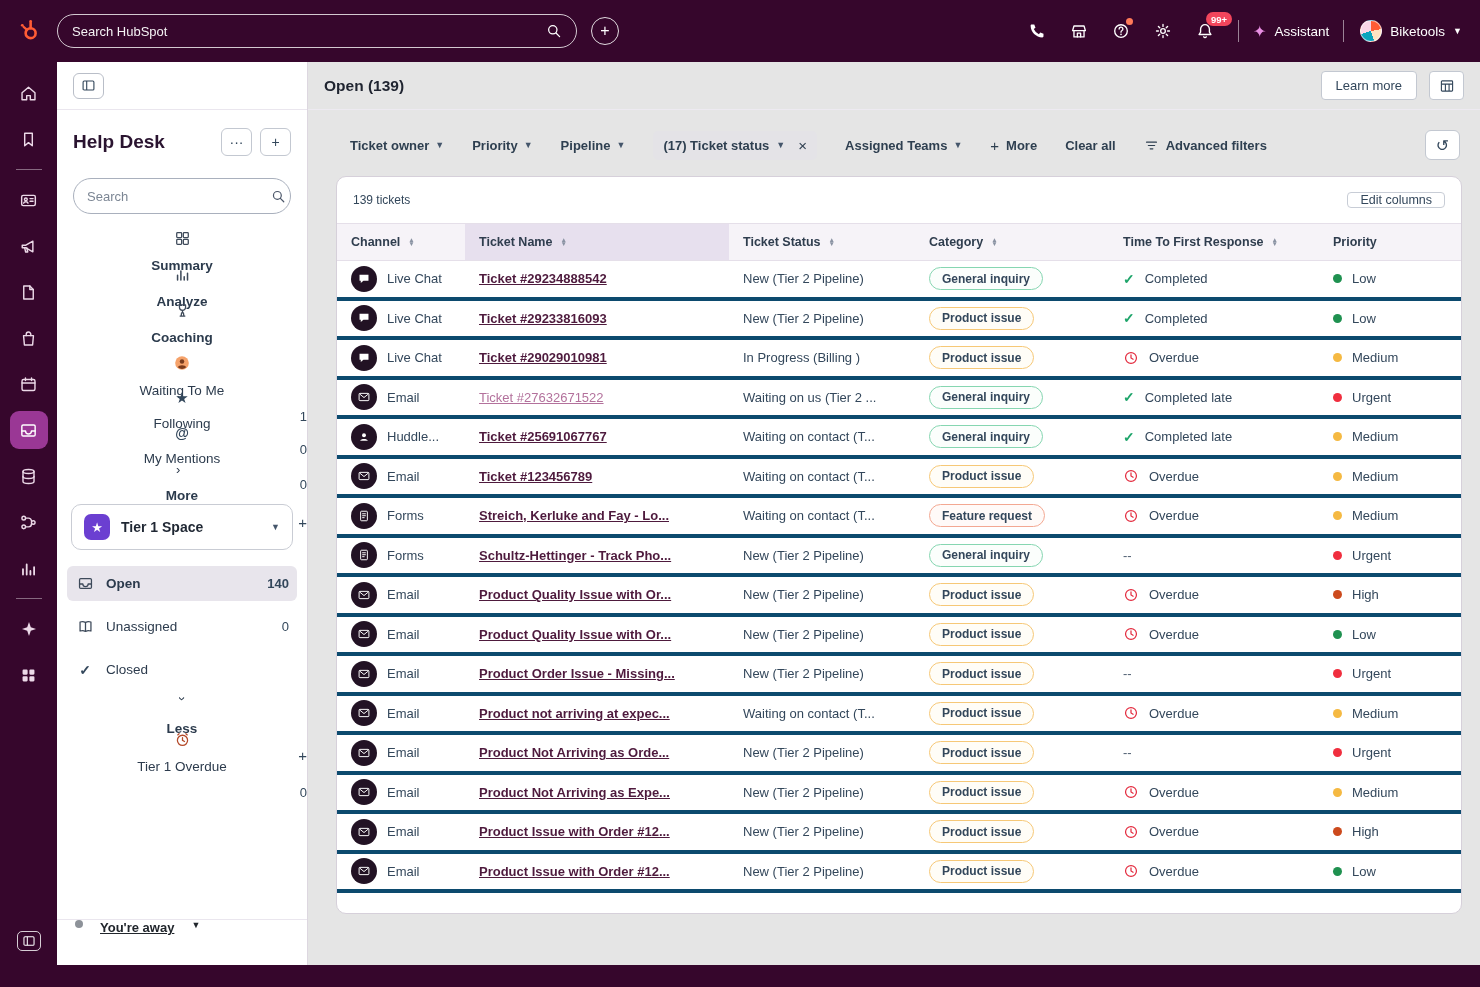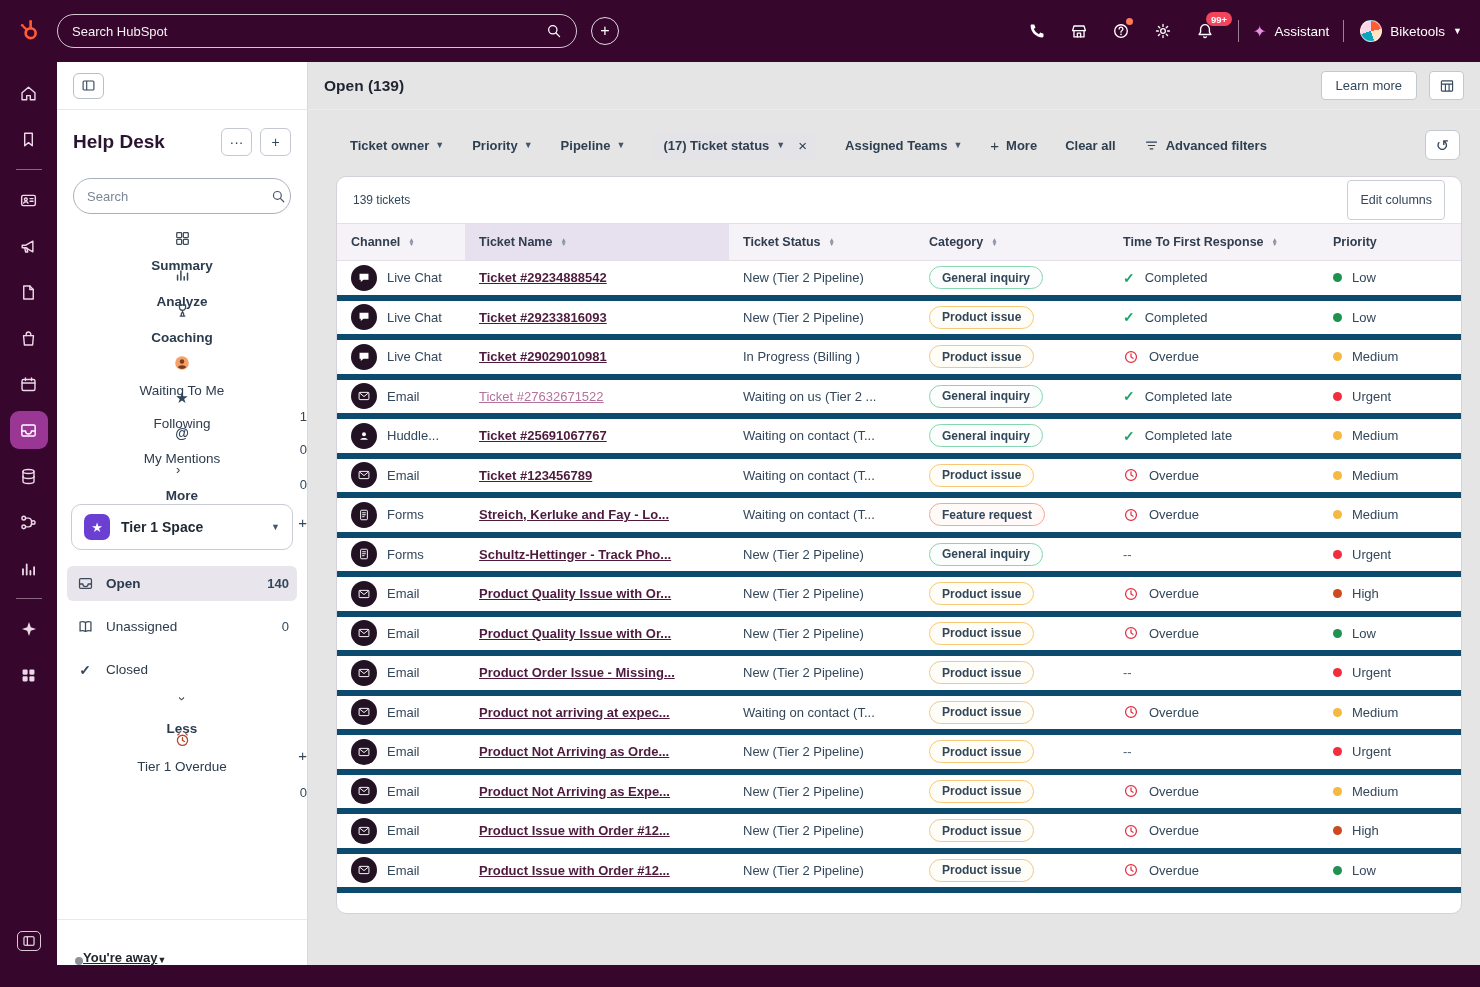--- a/index.html
+++ b/index.html
@@ -60,21 +60,21 @@
   .chev.down { display:inline-block; transform:rotate(90deg); }
   .sb-plus { margin-left:auto; font-size:15px; color:#33475b; }
   .space-box { margin:6px 14px 8px; border:1.5px solid #c9ccd4; border-radius:10px; height:46px; display:flex; align-items:center; gap:11px; padding:0 12px; }
   .space-ic { width:26px; height:26px; border-radius:7px; background:#6b3fd1; color:#fff; font-size:13px; display:flex; align-items:center; justify-content:center; }
   .space-label { font-weight:700; font-size:14px; color:#1f2733; flex:1; }
   .view-item { margin:8px 10px; padding:0 8px; height:35px; border-radius:6px; display:flex; align-items:center; gap:11px; font-size:13.5px; color:#2c3b4d; }
   .view-item .ic { width:20px; display:flex; justify-content:center; color:#3e4a5a; }
   .view-item.sel { background:#e8e5ec; font-weight:700; }
   .view-item.sel .sb-count { font-weight:700; }
   .sb-spacer { flex:1; }
-  .sb-presence { border-top:1px solid #eae6ee; height:46px; display:flex; align-items:flex-end; gap:0; padding:0 18px; flex-shrink:0; }
+  .sb-presence { border-top:1px solid #eae6ee; height:46px; display:flex; align-items:flex-start; gap:17px; padding:0 18px; flex-shrink:0; }
   .presence-dot { width:8px; height:8px; border-radius:50%; background:#8d9299; }
   .presence-label { font-size:13px; font-weight:700; color:#21262c; text-decoration:underline; }
   .presence-caret { font-size:9px; color:#21262c; }
 
   
   .main { flex:1; background:#e5e5e5; display:flex; flex-direction:column; min-width:0; }
   .main-top { height:48px; display:flex; align-items:center; padding:0 16px; border-bottom:1px solid #edeaf1; flex-shrink:0; }
   .page-title { font-size:15.5px; font-weight:700; color:#1f2430; }
   .main-top-right { margin-left:auto; display:flex; align-items:center; gap:12px; }
   .btn { border:1px solid #c3c8d1; border-radius:4px; background:#fff; height:29px; padding:0 14px; font-size:13px; color:#33475b; display:flex; align-items:center; }
@@ -86,28 +86,28 @@
   .chip { background:#e4e3e7; border-radius:5px; padding:7px 10px; display:flex; align-items:center; gap:7px; font-size:13px; font-weight:700; color:#2e3f50; }
   .chip-x { font-size:15px; color:#51607
 
 2; margin-left:6px; line-height:1; }
   .f-plain { display:flex; align-items:center; gap:7px; font-size:13px; font-weight:700; color:#2e3f50; }
   .undo-btn { margin-left:auto; width:35px; height:30px; border:1px solid #c3c8d1; border-radius:6px; display:flex; align-items:center; justify-content:center; font-size:16px; color:#33475b; background:#fff; }
 
   .table-card { margin:4px 18px 20px 28px; border:1px solid #d6d0da; border-radius:10px; background:#fff; overflow:hidden; }
   .card-toolbar { height:46px; display:flex; align-items:center; padding:0 16px; }
   .tickets-count { font-size:12px; color:#33475b; }
-  .edit-cols { margin-left:auto; border:1px solid #c8cdd6; border-radius:4px; background:#fff; height:40px; padding:0 12px; font-size:12.5px; color:#33475b; display:flex; align-items:center; }
+  .edit-cols { margin-left:auto; border:1px solid #c8cdd6; border-radius:4px; background:#fff; height:16px; padding:0 12px; font-size:12.5px; color:#33475b; display:flex; align-items:center; }
 
   .tgrid { display:grid; grid-template-columns:128px 264px 186px 194px 210px auto; }
   .thead { background:#f6f3f8; border-top:1px solid #e5dfe9; border-bottom:1px solid #e5dfe9; }
   .th { height:36px; display:flex; align-items:center; padding-left:14px; font-size:12.5px; font-weight:700; color:#2f3d4e; gap:8px; }
   .th-active { background:#e7e0ee; }
   .sort { display:flex; flex-direction:column; line-height:.58; font-size:6.5px; color:#8a93a3; }
-  .tr { height:39.5px; border-bottom:6px solid #0c4a6e; align-items:center; font-size:13px; color:#33475b; }
+  .tr { height:39.5px; border-bottom:4px solid #0c4a6e; align-items:center; font-size:13px; color:#33475b; }
   .td { padding-left:14px; display:flex; align-items:center; gap:10px; overflow:hidden; white-space:nowrap; }
   .ch-ic { width:26px; height:26px; border-radius:50%; background:#221224; display:flex; align-items:center; justify-content:center; flex-shrink:0; }
   .tlink { font-weight:700; font-size:13px; color:#4e1a3d; text-decoration:underline; }
   .tlink.visited { font-weight:400; color:#b3719c; }
   .pill { border:1.5px solid; border-radius:13px; padding:3.5px 12px; font-size:12px; font-weight:600; color:#33475b; }
   .pill-green { border-color:#86d6b1; background:#fbfefc; }
   .pill-yellow { border-color:#f6c877; background:#fffdf7; }
   .pill-red { border-color:#f3a892; background:#fffaf8; }
   .check { color:#1fa56b; font-weight:700; font-size:14px; }
   .nores { color:#516072; }

